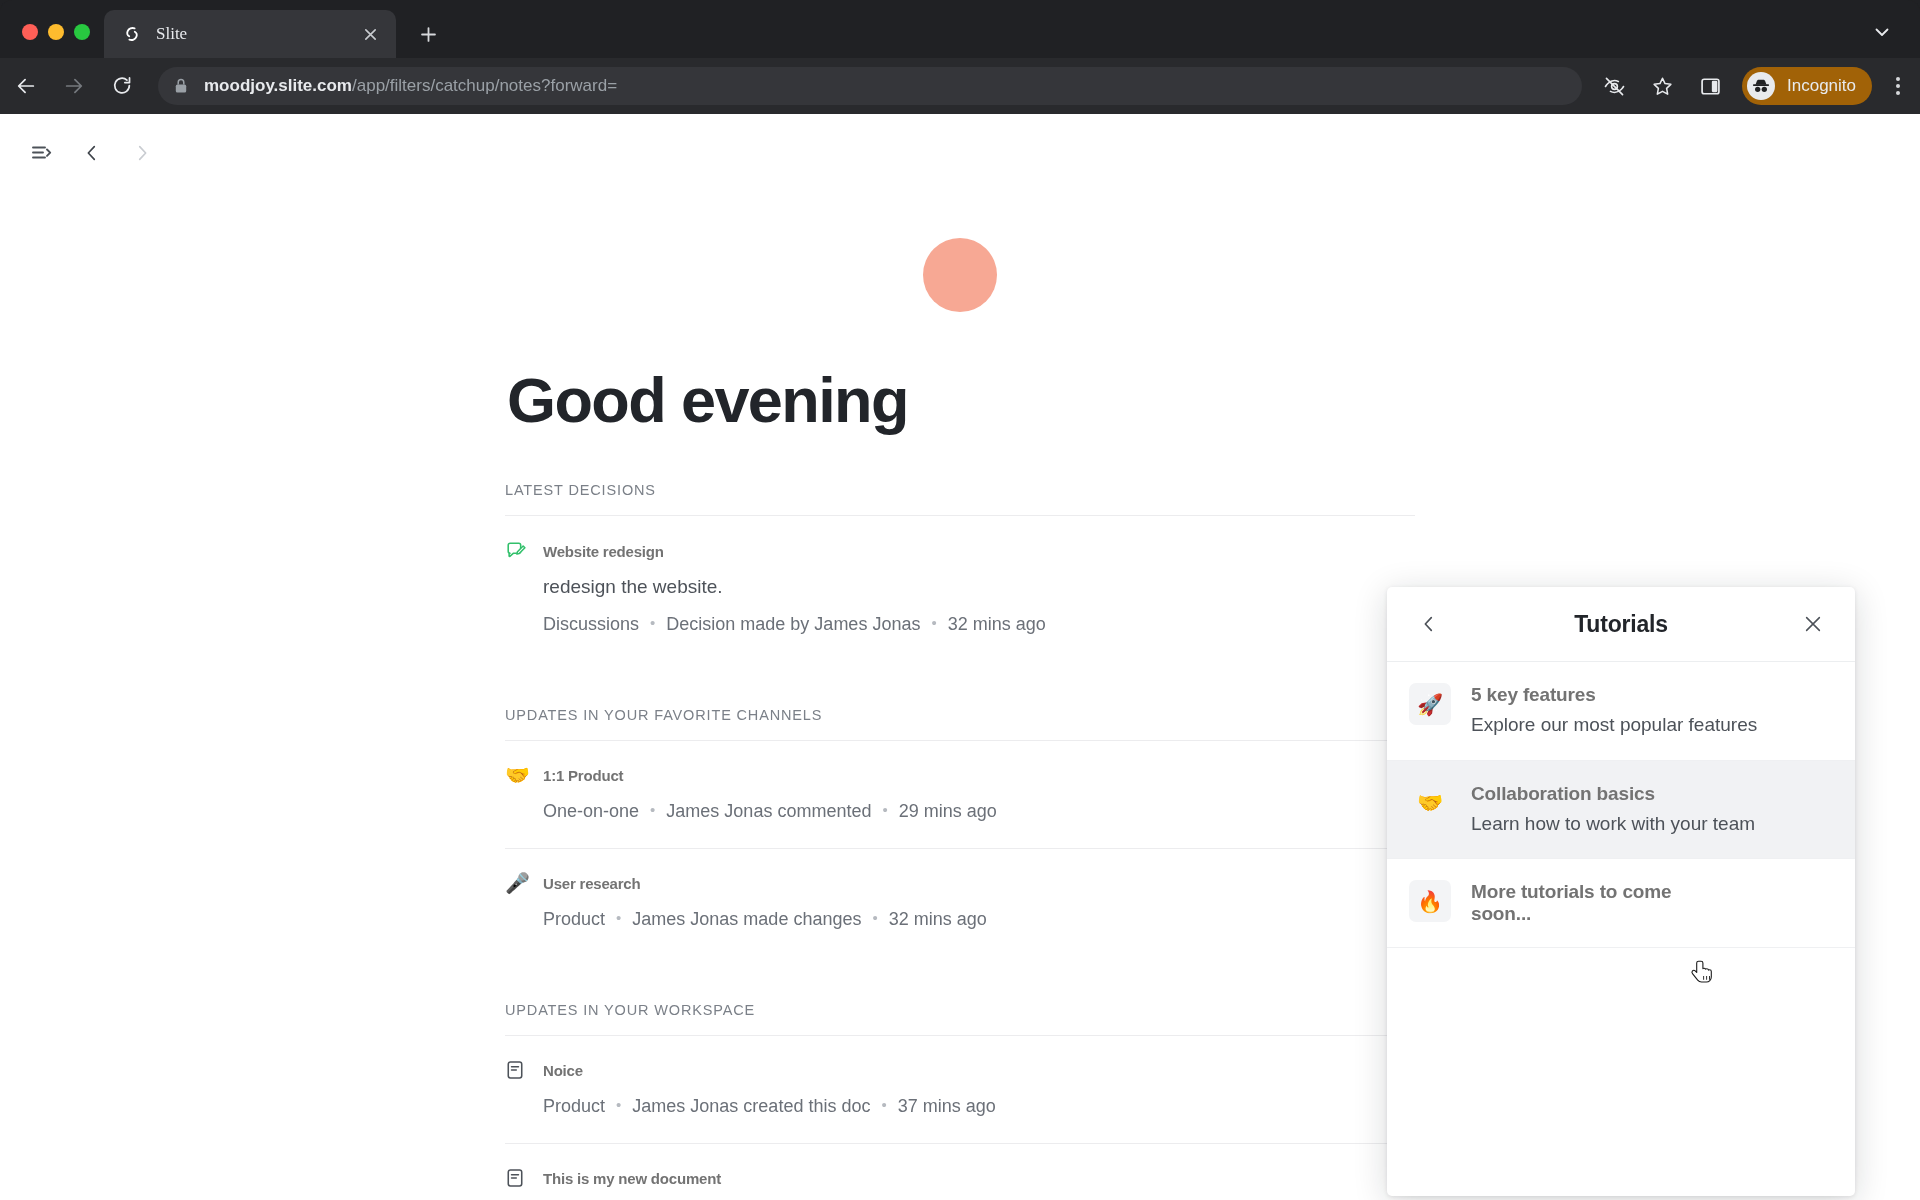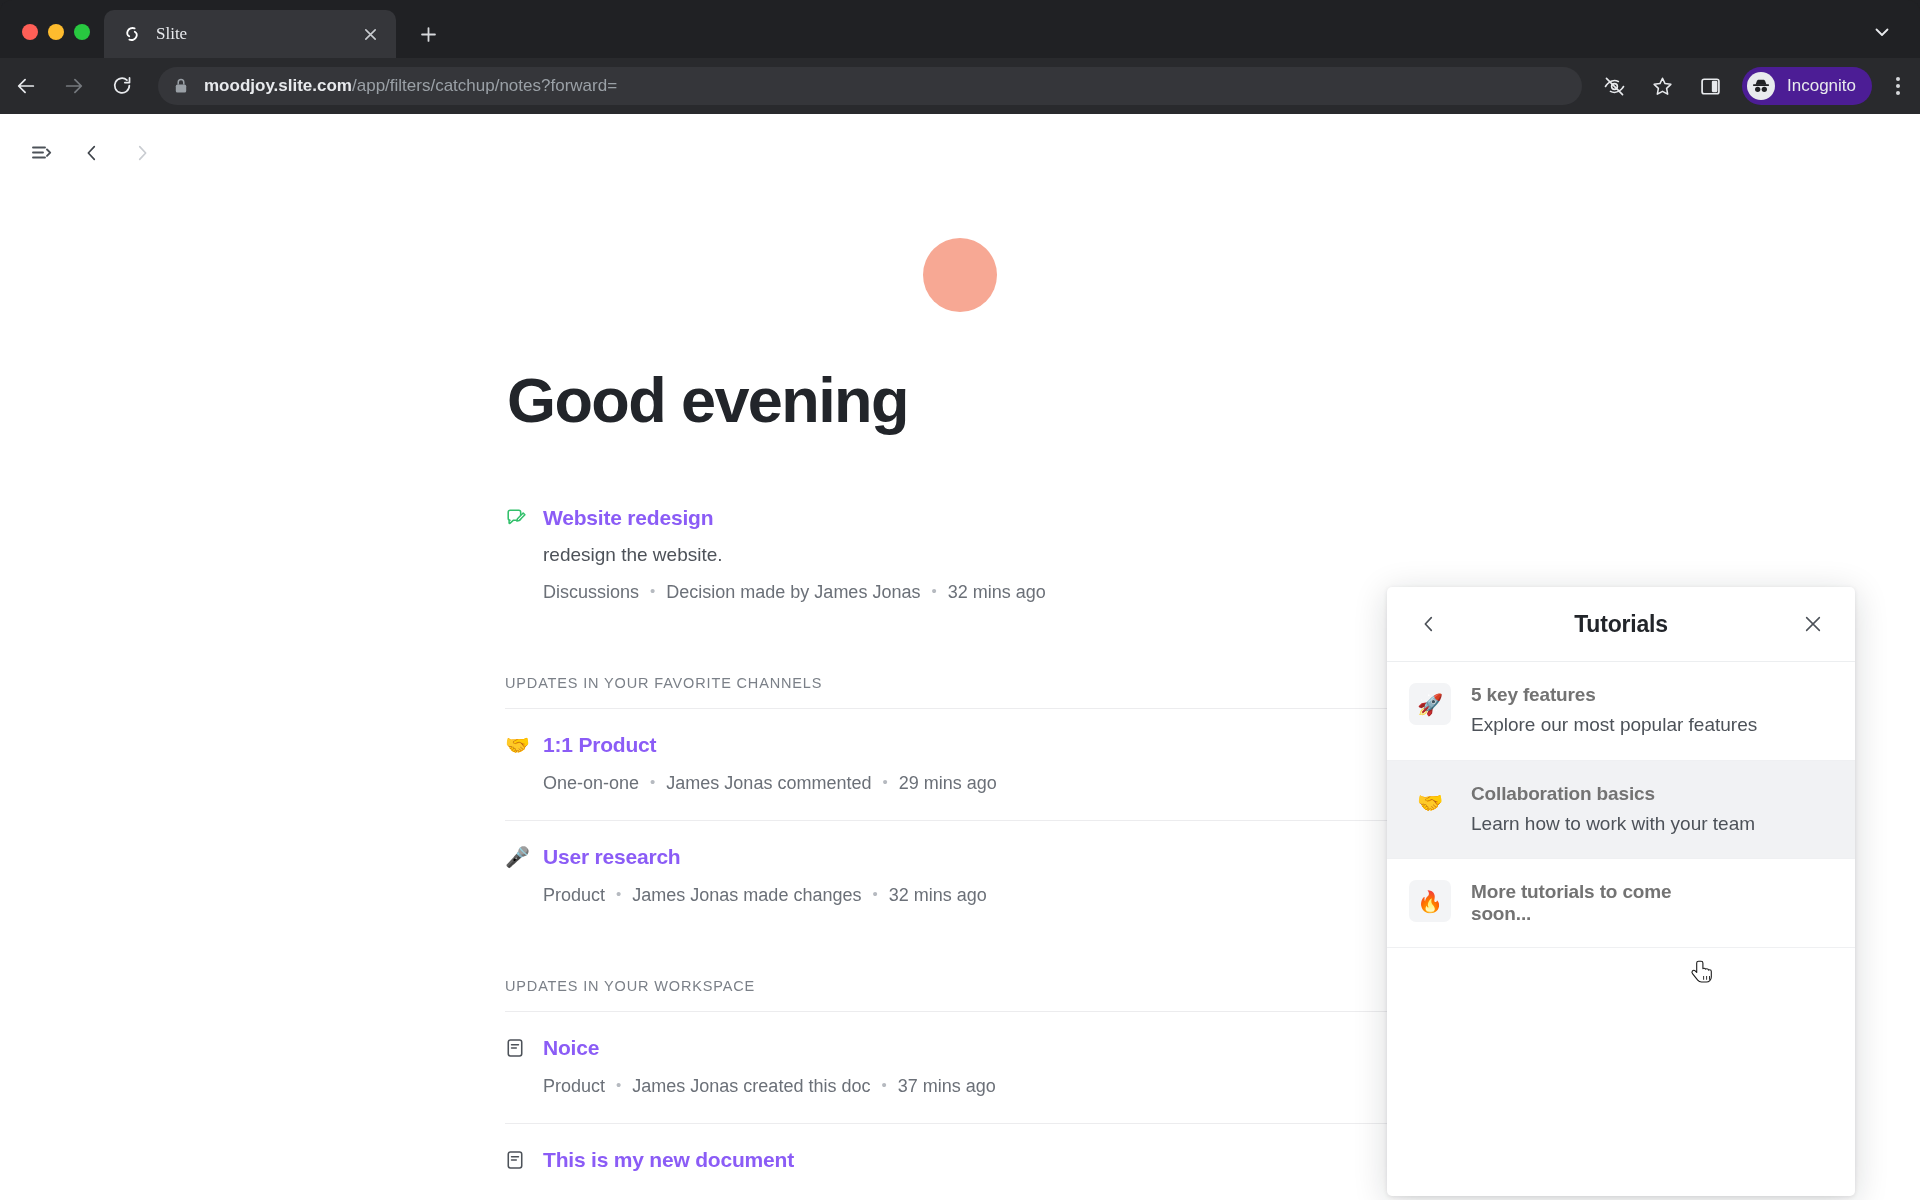--- a/index.html
+++ b/index.html
@@ -90,21 +90,21 @@
     min-width: 0;
   }
   .lock-icon { flex: 0 0 16px; margin-right: 14px; display:flex; }
   .url { font-size: 17px; white-space: nowrap; overflow: hidden; }
   .url .host { color: #e8eaed; font-weight: 700; }
   .url .path { color: #9aa0a6; }
   .tb-right { display: flex; align-items: center; flex: 0 0 auto; }
   .profile-pill {
     display: flex; align-items: center;
     height: 38px; border-radius: 19px;
-    background: #4c1d95;
+    background: #a16207;
     padding: 0 16px 0 5px;
     margin-left: 8px;
     justify-content: flex-end;
   }
   .profile-avatar {
     width: 28px; height: 28px; border-radius: 50%;
     background: #e8eaed;
     display: flex; align-items: center; justify-content: center;
     margin-right: 12px;
   }
@@ -176,21 +176,21 @@
   .item:last-child { border-bottom: none; }
   .item-head { display: flex; align-items: center; }
   .item-emoji {
     width: 30px; flex: 0 0 30px;
     font-size: 20px; line-height: 1;
     display: flex; align-items: center;
     margin-right: 8px;
   }
   .item-icon { width: 30px; flex: 0 0 30px; display:flex; align-items:center; margin-right: 8px; }
   .item-title {
-    font-size: 21px; font-weight: 700; color: #8b5cf6;
+    font-size: 15px; font-weight: 700; color: #737373;
     letter-spacing: -0.2px;
   }
   .item-desc {
     font-size: 19px; color: #4d5259;
     margin: 14px 0 0 38px;
   }
   .item-meta {
     font-size: 18px; color: #6b7078;
     margin: 16px 0 0 38px;
     display: flex; gap: 11px;
@@ -388,20 +388,21 @@
     </div>
 
     <div class="page">
       <div class="content">
 
         <div class="avatar-hero" style="background:#f7a894;"></div>
 
         <h1 class="greeting">Good evening</h1>
 
         <div class="section">
+          <div class="section-title">LATEST DECISIONS</div>
 
           <div class="item">
             <div class="item-head">
               <span class="item-icon">
                 <svg width="22" height="22" viewBox="0 0 24 24" fill="none">
                   <path d="M3.5 5.6a2 2 0 0 1 2-2h9.6a2 2 0 0 1 2 2v6.8a2 2 0 0 1-2 2H9.3l-4 3.4a.5.5 0 0 1-.8-.4v-3H5.5a2 2 0 0 1-2-2z" stroke="#32c06b" stroke-width="1.7" stroke-linejoin="round"></path>
                   <path d="M19.8 6.6l1.9 1.9-6.2 6.2-2.5.6.6-2.5z" stroke="#32c06b" stroke-width="1.7" stroke-linejoin="round" fill="#ffffff"></path>
                 </svg>
               </span>
               <span class="item-title">Website redesign</span>

